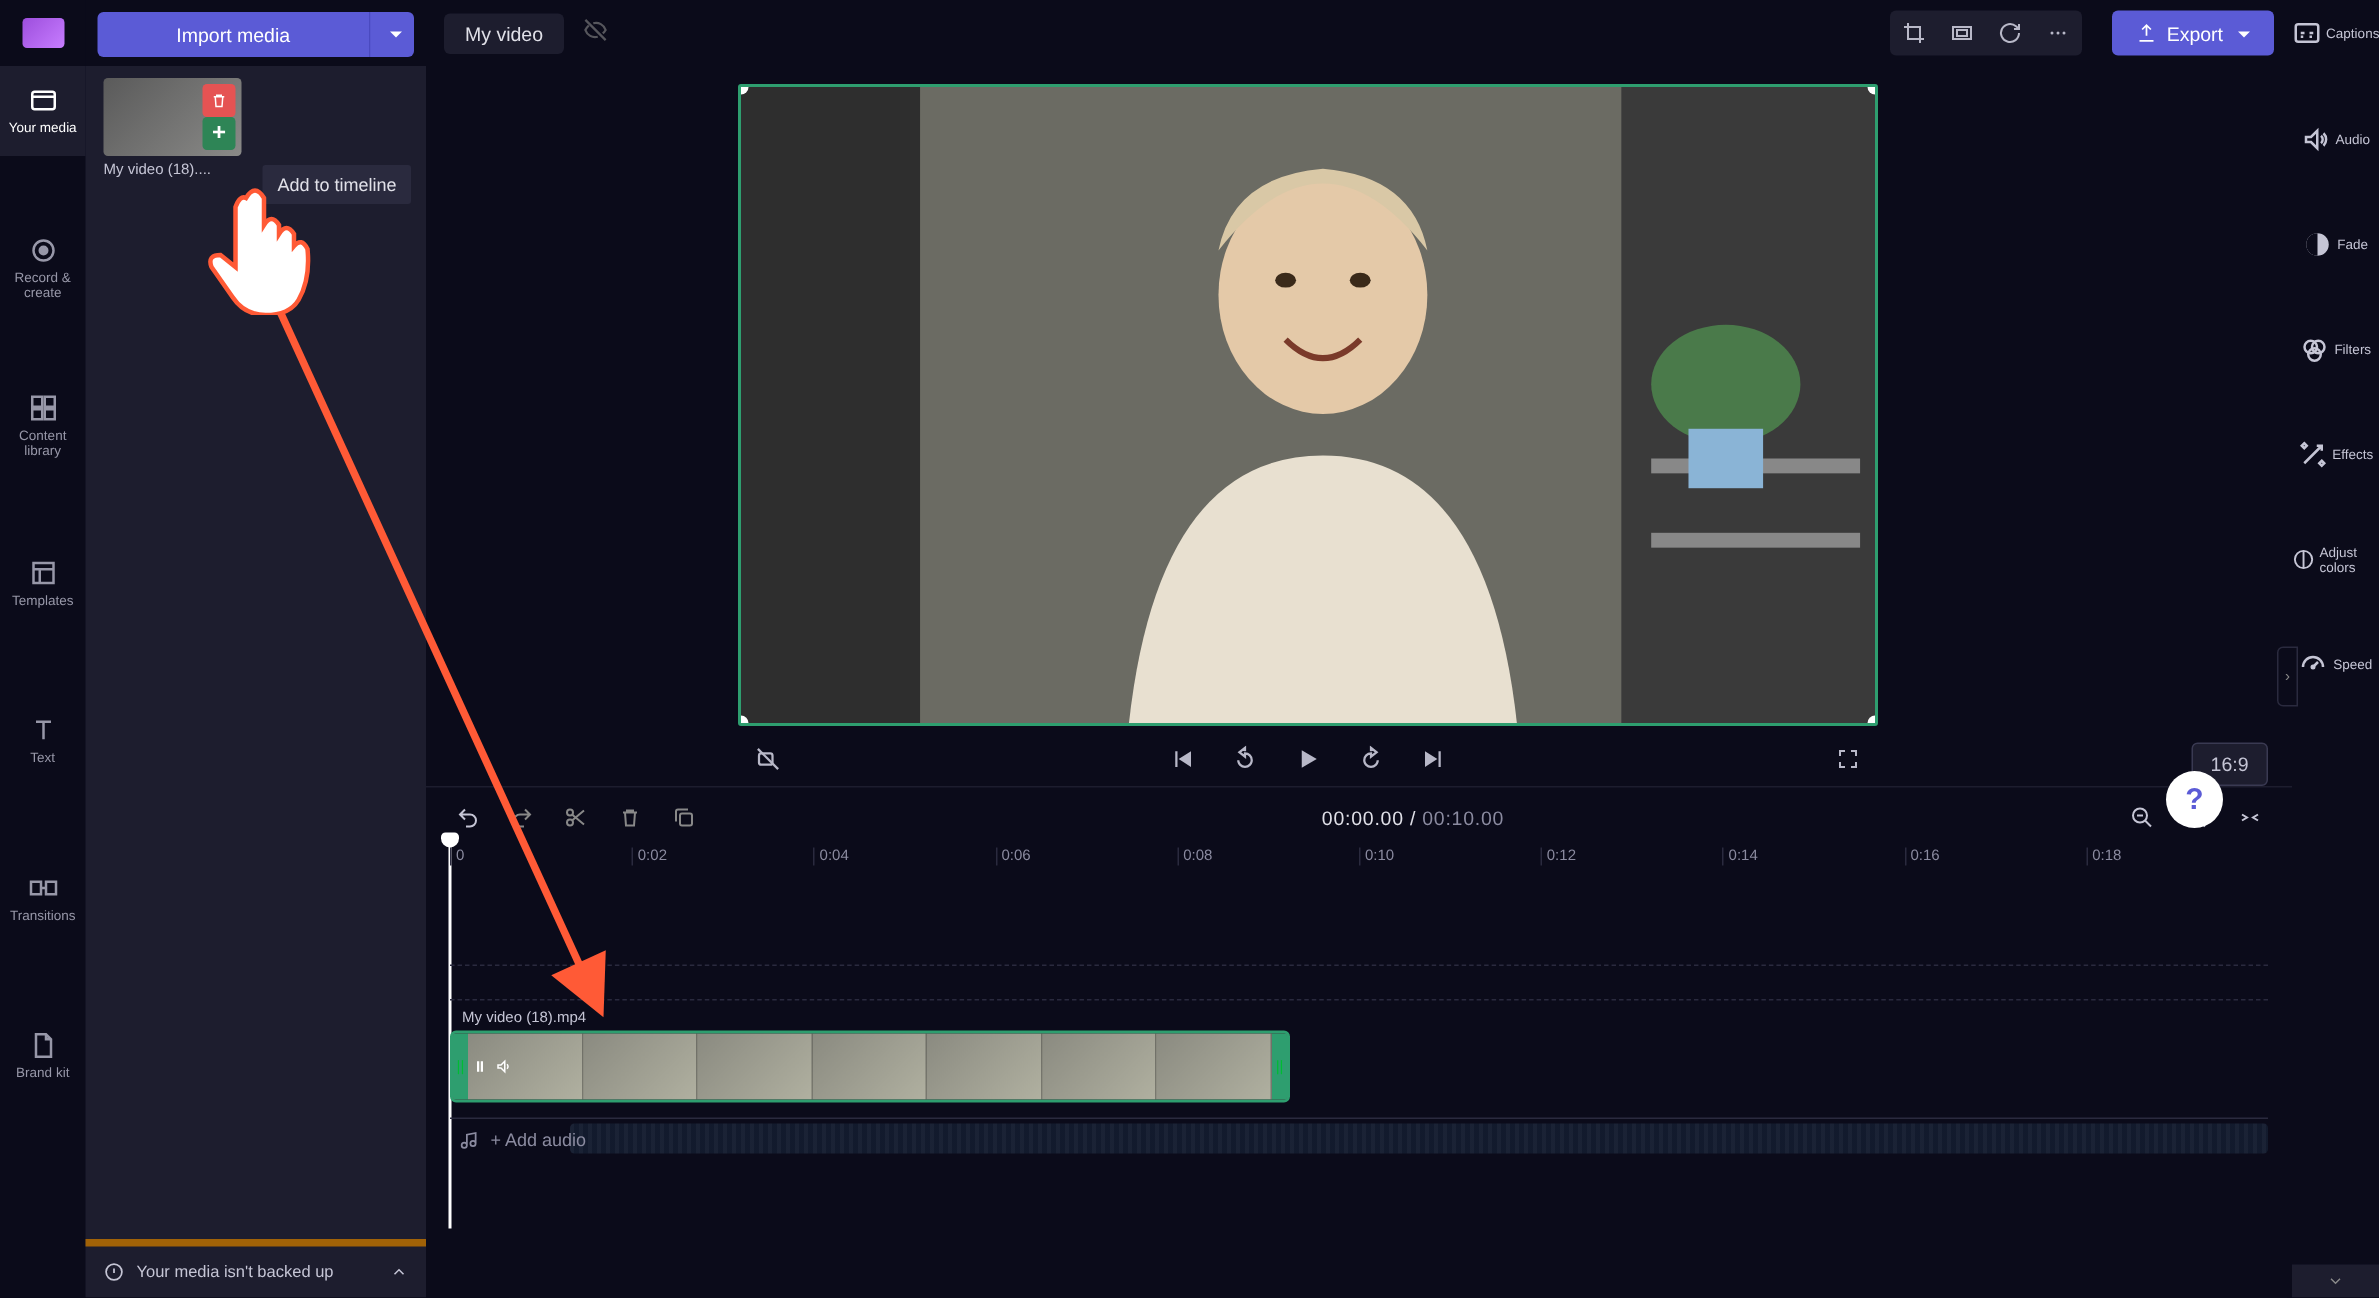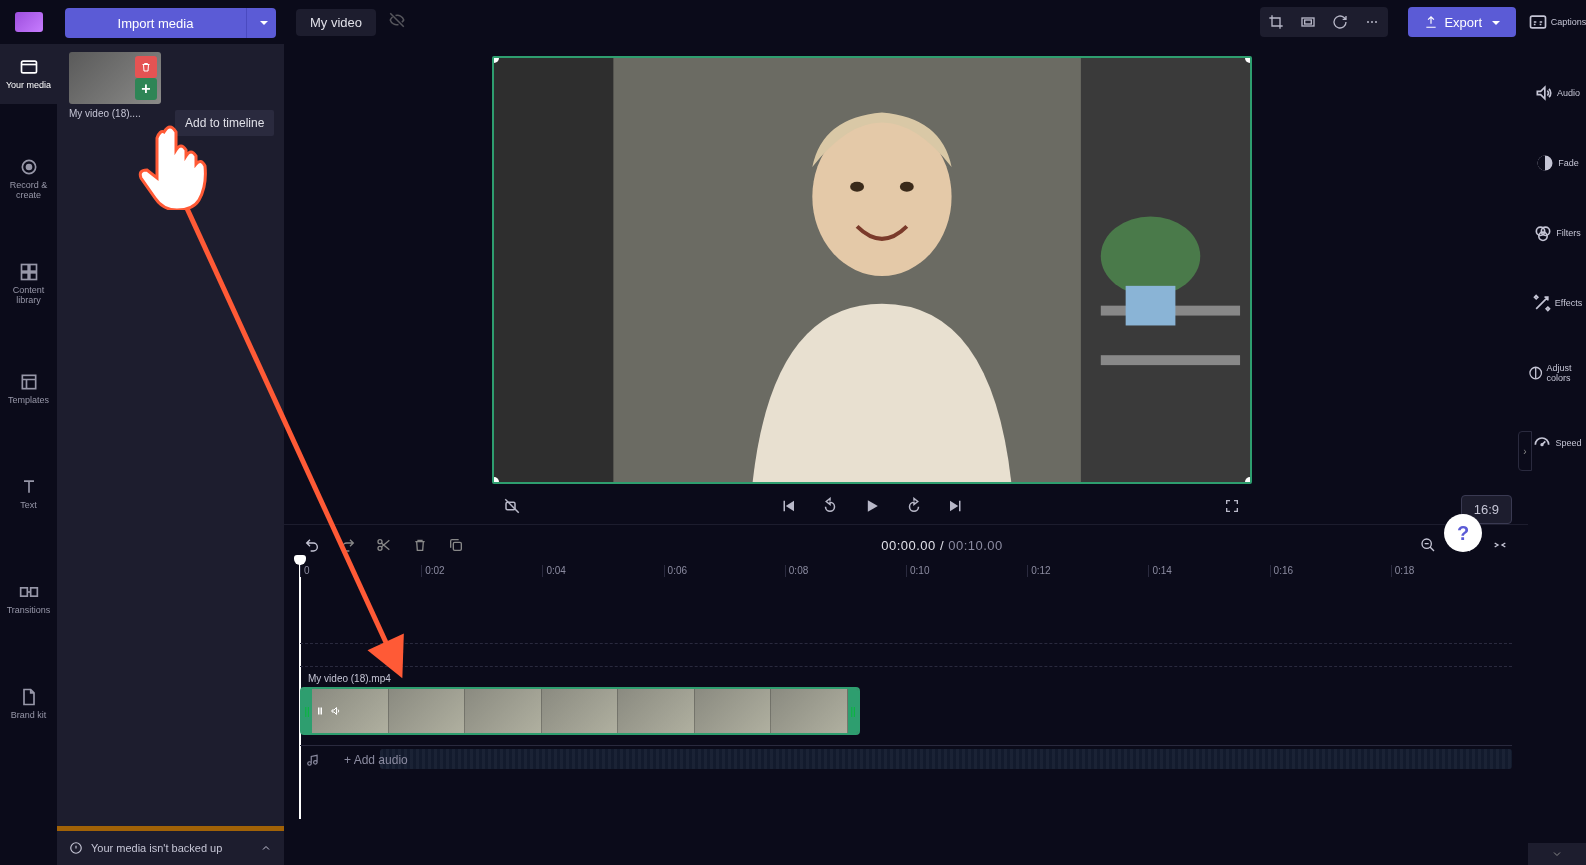--- a/index.html
+++ b/index.html
@@ -78,21 +78,21 @@
 .playhead { position: absolute; left: -1px; top: -6px; width: 2px; height: 260px; background: #fff; }
 .playhead::before { content:''; position:absolute; top:-4px; left:-5px; width:12px; height:10px; background:#fff; border-radius:3px 3px 6px 6px; }
 
 .tracks { margin: 0 16px; position: relative; }
 .track-dashed { height: 24px; border-top: 1px dashed #2a2a3e; border-bottom: 1px dashed #2a2a3e; margin-top: 54px; }
 .clip-label { position: absolute; top: 84px; left: 8px; font-size: 10px; color: #c5c5d5; }
 .clip { position: absolute; top: 98px; left: 0; width: 560px; height: 48px; background: linear-gradient(90deg, #6a6a60, #7a7a70, #6a6a60, #7a7a70, #6a6a60, #7a7a70, #6a6a60); border: 2px solid #2e9e6f; border-radius: 4px; display:flex; align-items:center; overflow: hidden; }
 .clip .grab { width: 10px; height: 100%; background: #2e9e6f; display:flex; align-items:center; justify-content:center; color:#0b3; font-size:10px; }
 .clip .clip-icons { position:absolute; left:12px; display:flex; gap:4px; color:#fff; z-index:2; }
 .frame { flex:1; height:100%; background: linear-gradient(135deg,#8a8a80,#b0b0a0); border-right:1px solid rgba(0,0,0,.2); }
-.audio-row { position: absolute; top: 156px; left: 0; right: 0; height: 28px; border-top: 1px solid #2a2a3e; display: flex; align-items: center; gap: 24px; font-size: 12px; color: #8b8ba0; cursor: pointer; padding-left: 6px; }
+.audio-row { position: absolute; top: 156px; left: 0; right: 0; height: 28px; border-top: 1px solid #2a2a3e; display: flex; align-items: center; gap: 7px; font-size: 12px; color: #8b8ba0; cursor: pointer; padding-left: 6px; }
 .audio-wave { position:absolute; left: 80px; right:0; top:160px; height:20px; background: repeating-linear-gradient(90deg, #2a3a50 0 3px, #1a2a40 3px 6px); opacity:.5; border-radius:3px; }
 
 
 .prop-sidebar { grid-column: 4; grid-row: 2; background: #0b0b1a; display: flex; flex-direction: column; align-items: center; padding-top: 24px; gap: 20px; position:relative; }
 .prop-sidebar .side-prop { height: 50px; }
 .prop-collapse { position: absolute; left: -10px; top: 387px; width: 14px; height: 40px; background: #0b0b1a; border: 1px solid #2a2a3e; border-radius: 4px 0 0 4px; display:flex; align-items:center; justify-content:center; cursor:pointer; font-size:10px; color:#888; }
 .prop-footer { margin-top: auto; width: 100%; height: 22px; background: #1d1d2e; display:flex; align-items:center; justify-content:center; cursor:pointer; }
 
 
 .tooltip { position: absolute; left: 175px; top: 110px; background: #2a2a3e; color: #e0e0e8; font-size: 12px; padding: 6px 10px; border-radius: 2px; white-space: nowrap; z-index: 50; }

